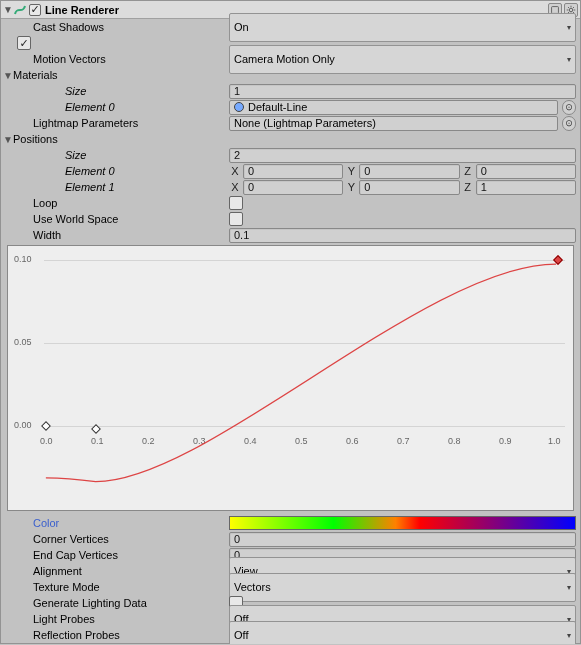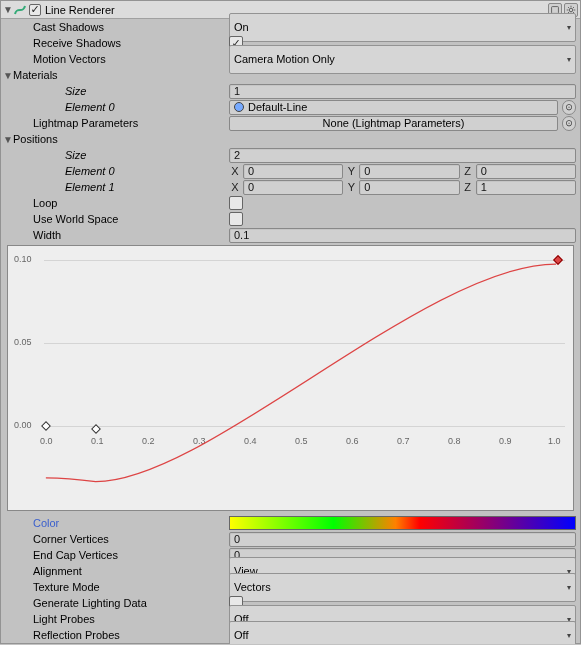--- a/index.html
+++ b/index.html
@@ -1,21 +1,21 @@
 <!DOCTYPE html>
 <html><head>
 <meta charset="utf-8">
 <style>
   * { box-sizing: border-box; margin: 0; padding: 0; font-family: Arial, sans-serif; font-size: 11px; }
   body { background: #c2c2c2; color: #000; width: 581px; }
   .panel { background: #c2c2c2; border: 1px solid #939393; }
   .header { background: #dcdcdc; border-bottom: 1px solid #a0a0a0; height: 18px; display: flex; align-items: center; padding: 0 2px; }
   .foldout { font-size: 10px; color: #555; width: 10px; cursor: pointer; }
   .component-icon { width: 14px; height: 14px; margin-right: 2px; }
-  .header-title { font-weight: normal; flex: 1; }
+  .header-title { font-weight: bold; flex: 1; }
   .header-icons { display: flex; gap: 2px; }
   .header-btn { width: 14px; height: 14px; border: 1px solid #888; background: #d0d0d0; border-radius: 2px; }
   .row { display: flex; align-items: center; height: 16px; padding: 0 4px; margin: 0 0; }
   .indent-1 { padding-left: 16px; }
   .indent-2 { padding-left: 32px; }
   .label { width: 226px; flex-shrink: 0; }
   .label.indent-1 { width: 212px; }
   .label.indent-2 { width: 196px; font-style: italic; }
   .field-area { flex: 1; display: flex; align-items: center; gap: 2px; }
   .dropdown { flex: 1; height: 29px; background: #d6d6d6; border: 1px solid #939393; border-radius: 2px; padding: 0 4px; display: flex; align-items: center; justify-content: space-between; }
@@ -65,21 +65,20 @@
     <span class="label indent-1">Cast Shadows</span>
     <div class="field-area">
         <div class="dropdown">
           <span>On</span>
           <span class="caret">▾</span>
         </div>
       </div>
   </div>
 
   <div class="row indent-1">
-    <span class="label indent-1">Receive Shadows</span>
     <div class="field-area">
         <span class="chk">✓</span>
       </div>
   </div>
 
   <div class="row indent-1">
     <span class="label indent-1">Motion Vectors</span>
     <div class="field-area">
         <div class="dropdown">
           <span>Camera Motion Only</span>
@@ -105,21 +104,21 @@
           <span class="obj-icon"></span>
           <span>Default-Line</span>
         </div>
       <span class="obj-pick">⊙</span>
     </div>
   </div>
 
   <div class="row indent-1">
     <span class="label indent-1">Lightmap Parameters</span>
     <div class="field-area">
-      <div class="obj-field" style="justify-content:center">
+      <div class="obj-field" style="justify-content:flex-start">
           <span>None (Lightmap Parameters)</span>
         </div>
       <span class="obj-pick">⊙</span>
     </div>
   </div>
 
   <div class="section-head sub">
     <span class="foldout">▼</span>
     <span>Positions</span>
   </div>

